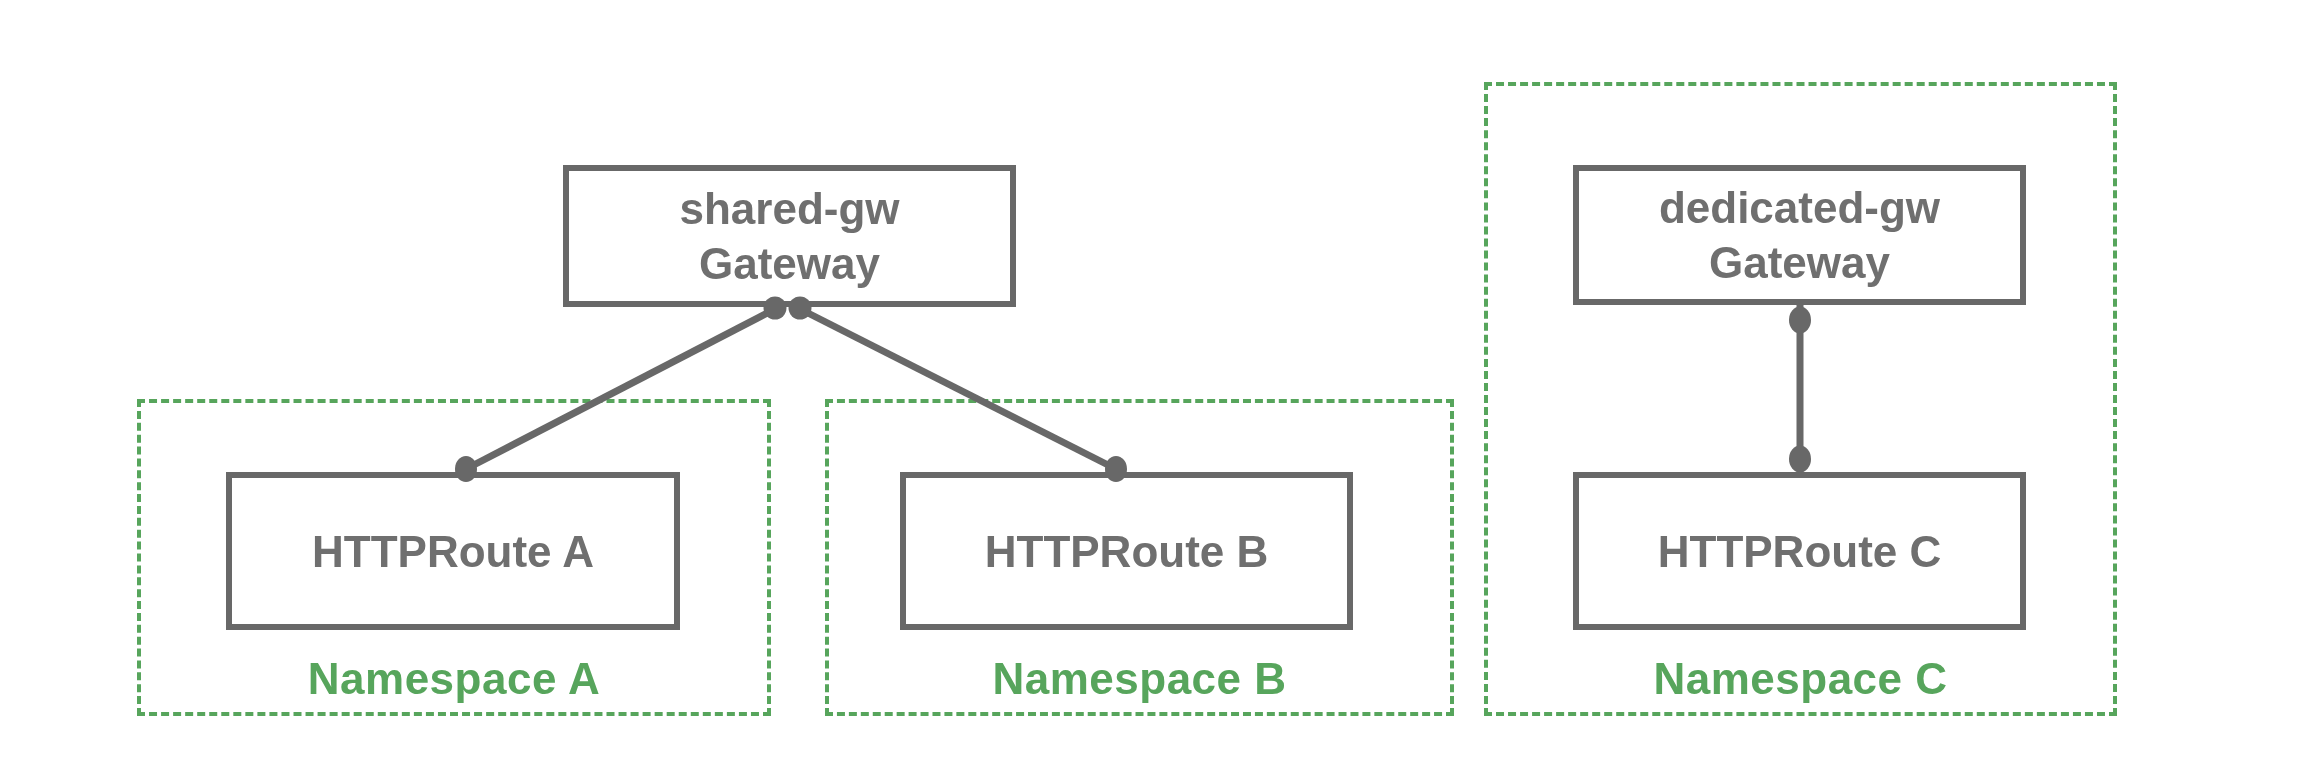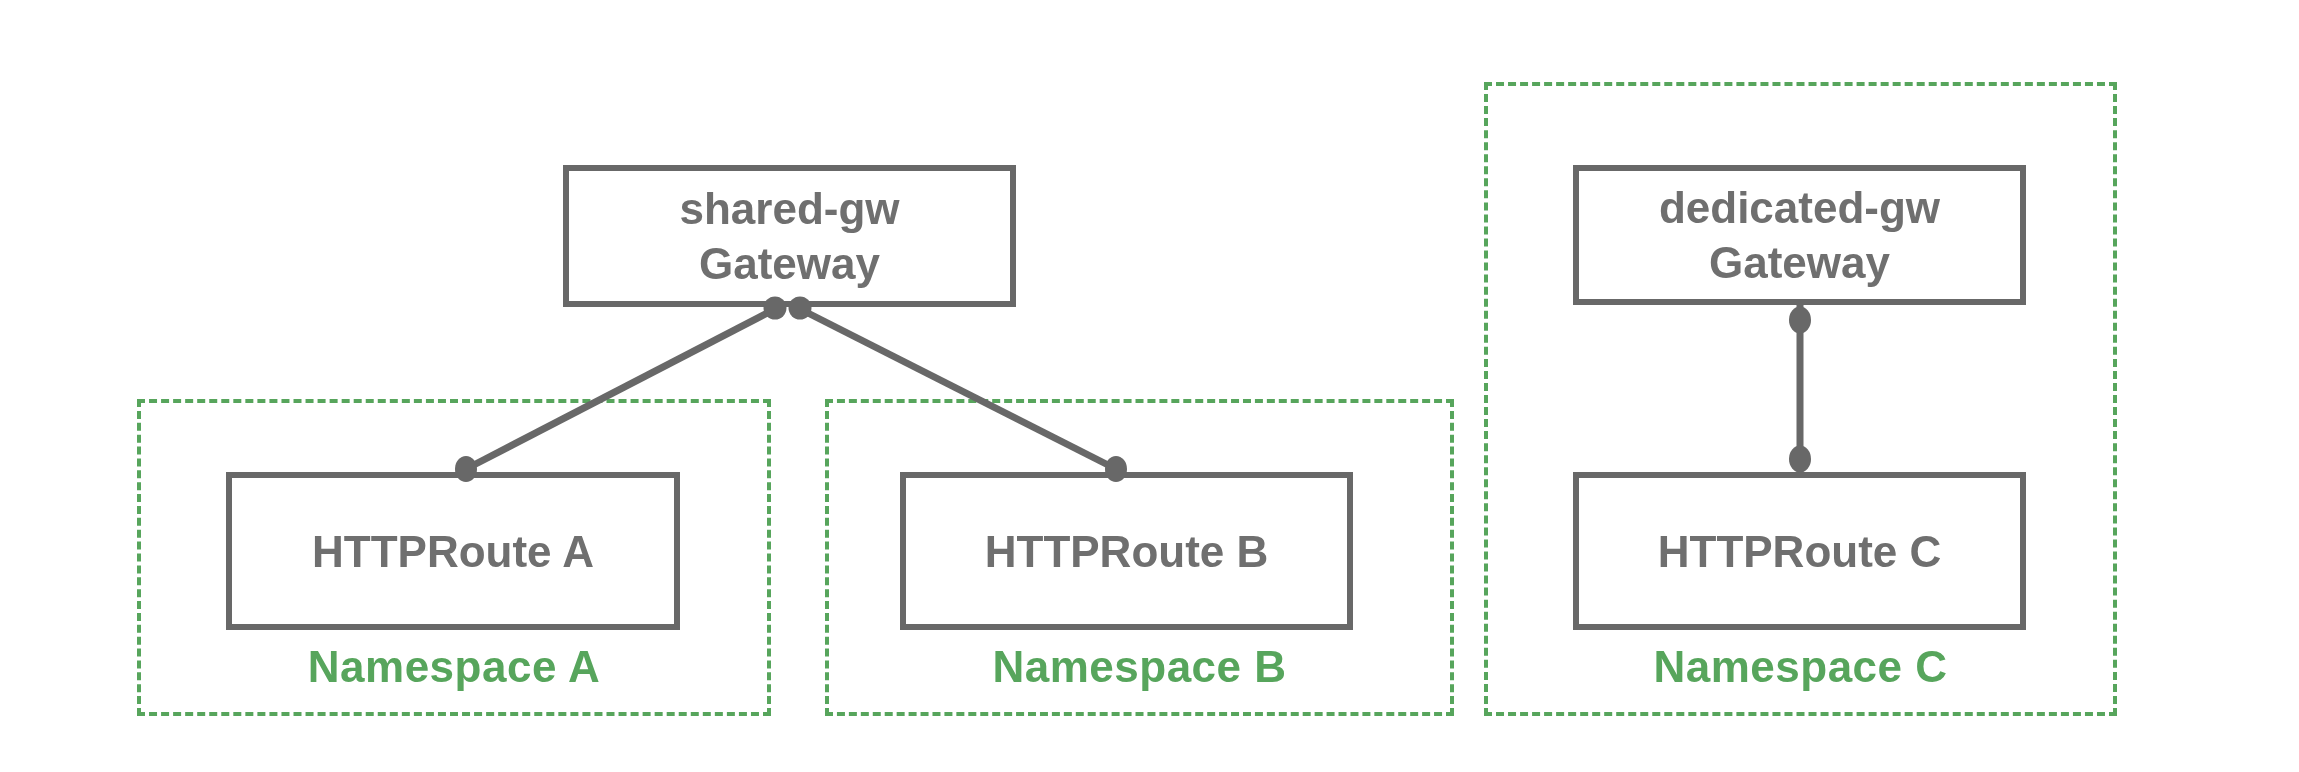--- a/index.html
+++ b/index.html
@@ -27,21 +27,21 @@
     left: 0;
     right: 0;
     text-align: center;
     color: var(--green, #57A55C);
     font-size: 44px;
     font-weight: 700;
     letter-spacing: 0.5px;
     white-space: nowrap;
   }
   .ns-label.top { top: 6px; }
-  .ns-label.bottom { bottom: 20px; }
+  .ns-label.bottom { bottom: 8px; }
   
   .node {
     position: absolute;
     box-sizing: border-box;
     border: 6px solid var(--gray, #686868);
     background: #ffffff;
     display: flex;
     flex-direction: column;
     align-items: center;
     justify-content: center;

